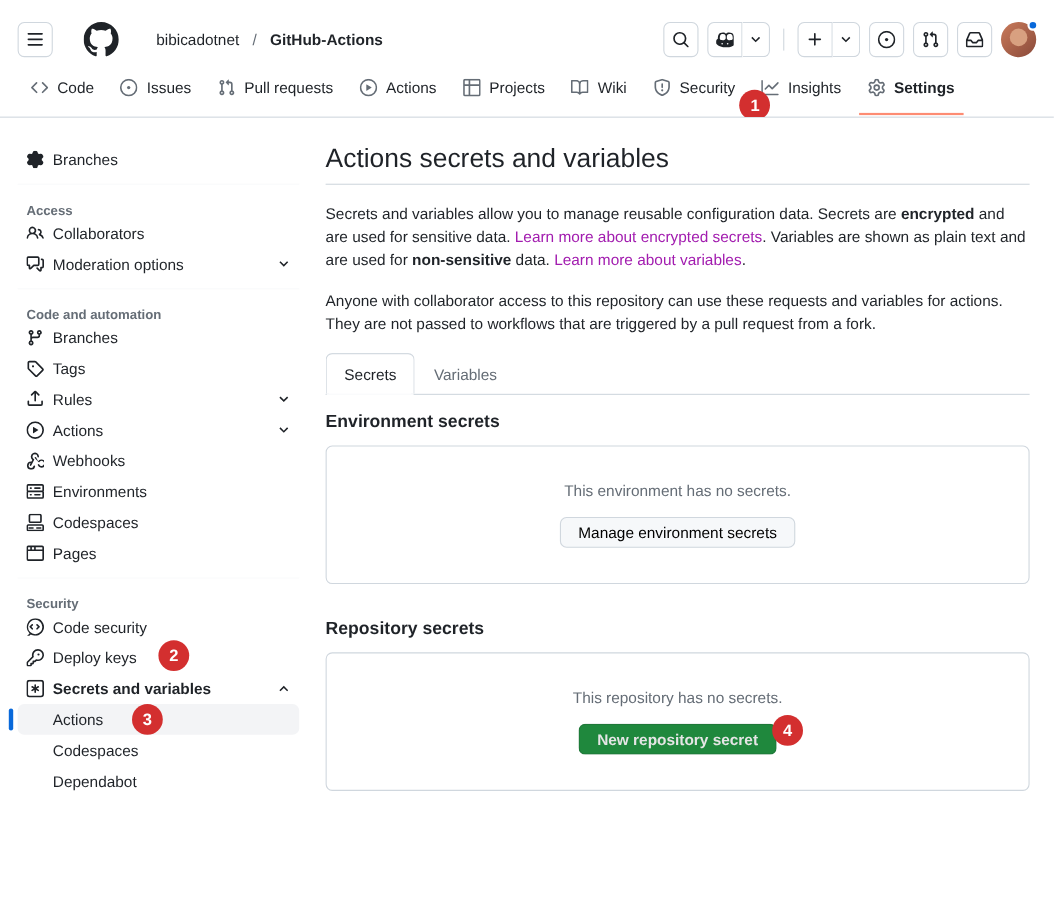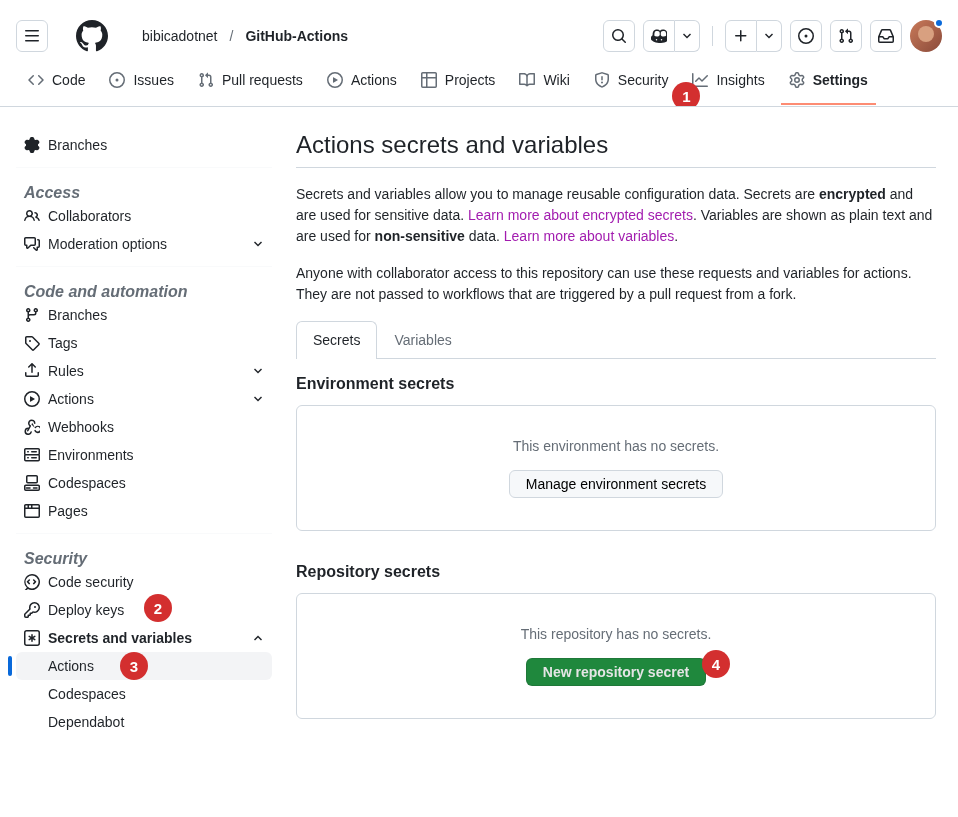--- a/index.html
+++ b/index.html
@@ -27,21 +27,21 @@
 .repo-nav { display: flex; border-bottom: 1px solid #d0d7de; padding: 0 16px; overflow-x: auto; }
 .repo-nav-item { display: flex; align-items: center; gap: 8px; padding: 8px 8px 16px 8px; margin: 0 4px; color: #1f2328; font-size: 14px; border-bottom: 2px solid transparent; position: relative; cursor: pointer; }
 .repo-nav-item.active { font-weight: 600; }
 .repo-nav-item.active::after { content: ''; position: absolute; bottom: -1px; left: 0; right: 0; height: 2px; background: #fd8c73; }
 .repo-nav-item svg { color: #656d76; }
 
 .main-layout { display: flex; padding: 24px 16px; gap: 24px; }
 .sidebar { width: 256px; flex-shrink: 0; }
 .content { flex: 1; max-width: 640px; }
 
-.sidebar-header { font-size: 16px; font-weight: 600; color: #656d76; padding: 8px 8px 0 8px; margin-top: 8px; font-style: italic; }
+.sidebar-header { font-size: 12px; font-weight: 600; color: #656d76; padding: 8px 8px 0 8px; margin-top: 8px; }
 .sidebar-divider { height: 1px; background: #d0d7de21; margin: 8px 0; }
 .sidebar-item { display: flex; align-items: center; gap: 8px; padding: 6px 8px; border-radius: 6px; color: #1f2328; cursor: pointer; font-size: 14px; position: relative; }
 .sidebar-item.expandable .chevron { margin-left: auto; }
 .sidebar-item.bold { font-weight: 600; }
 .sidebar-subitem { display: flex; align-items: center; padding: 6px 8px 6px 32px; border-radius: 6px; cursor: pointer; font-size: 14px; position: relative; }
 .sidebar-subitem.active { background: #f3f4f6; }
 .sidebar-subitem.active::before { content: ''; position: absolute; left: -8px; top: 4px; bottom: 4px; width: 4px; background: #0969da; border-radius: 2px; }
 
 h1 { font-size: 24px; font-weight: 400; margin-bottom: 8px; }
 .title-divider { height: 1px; background: #d0d7de; margin-bottom: 16px; }

